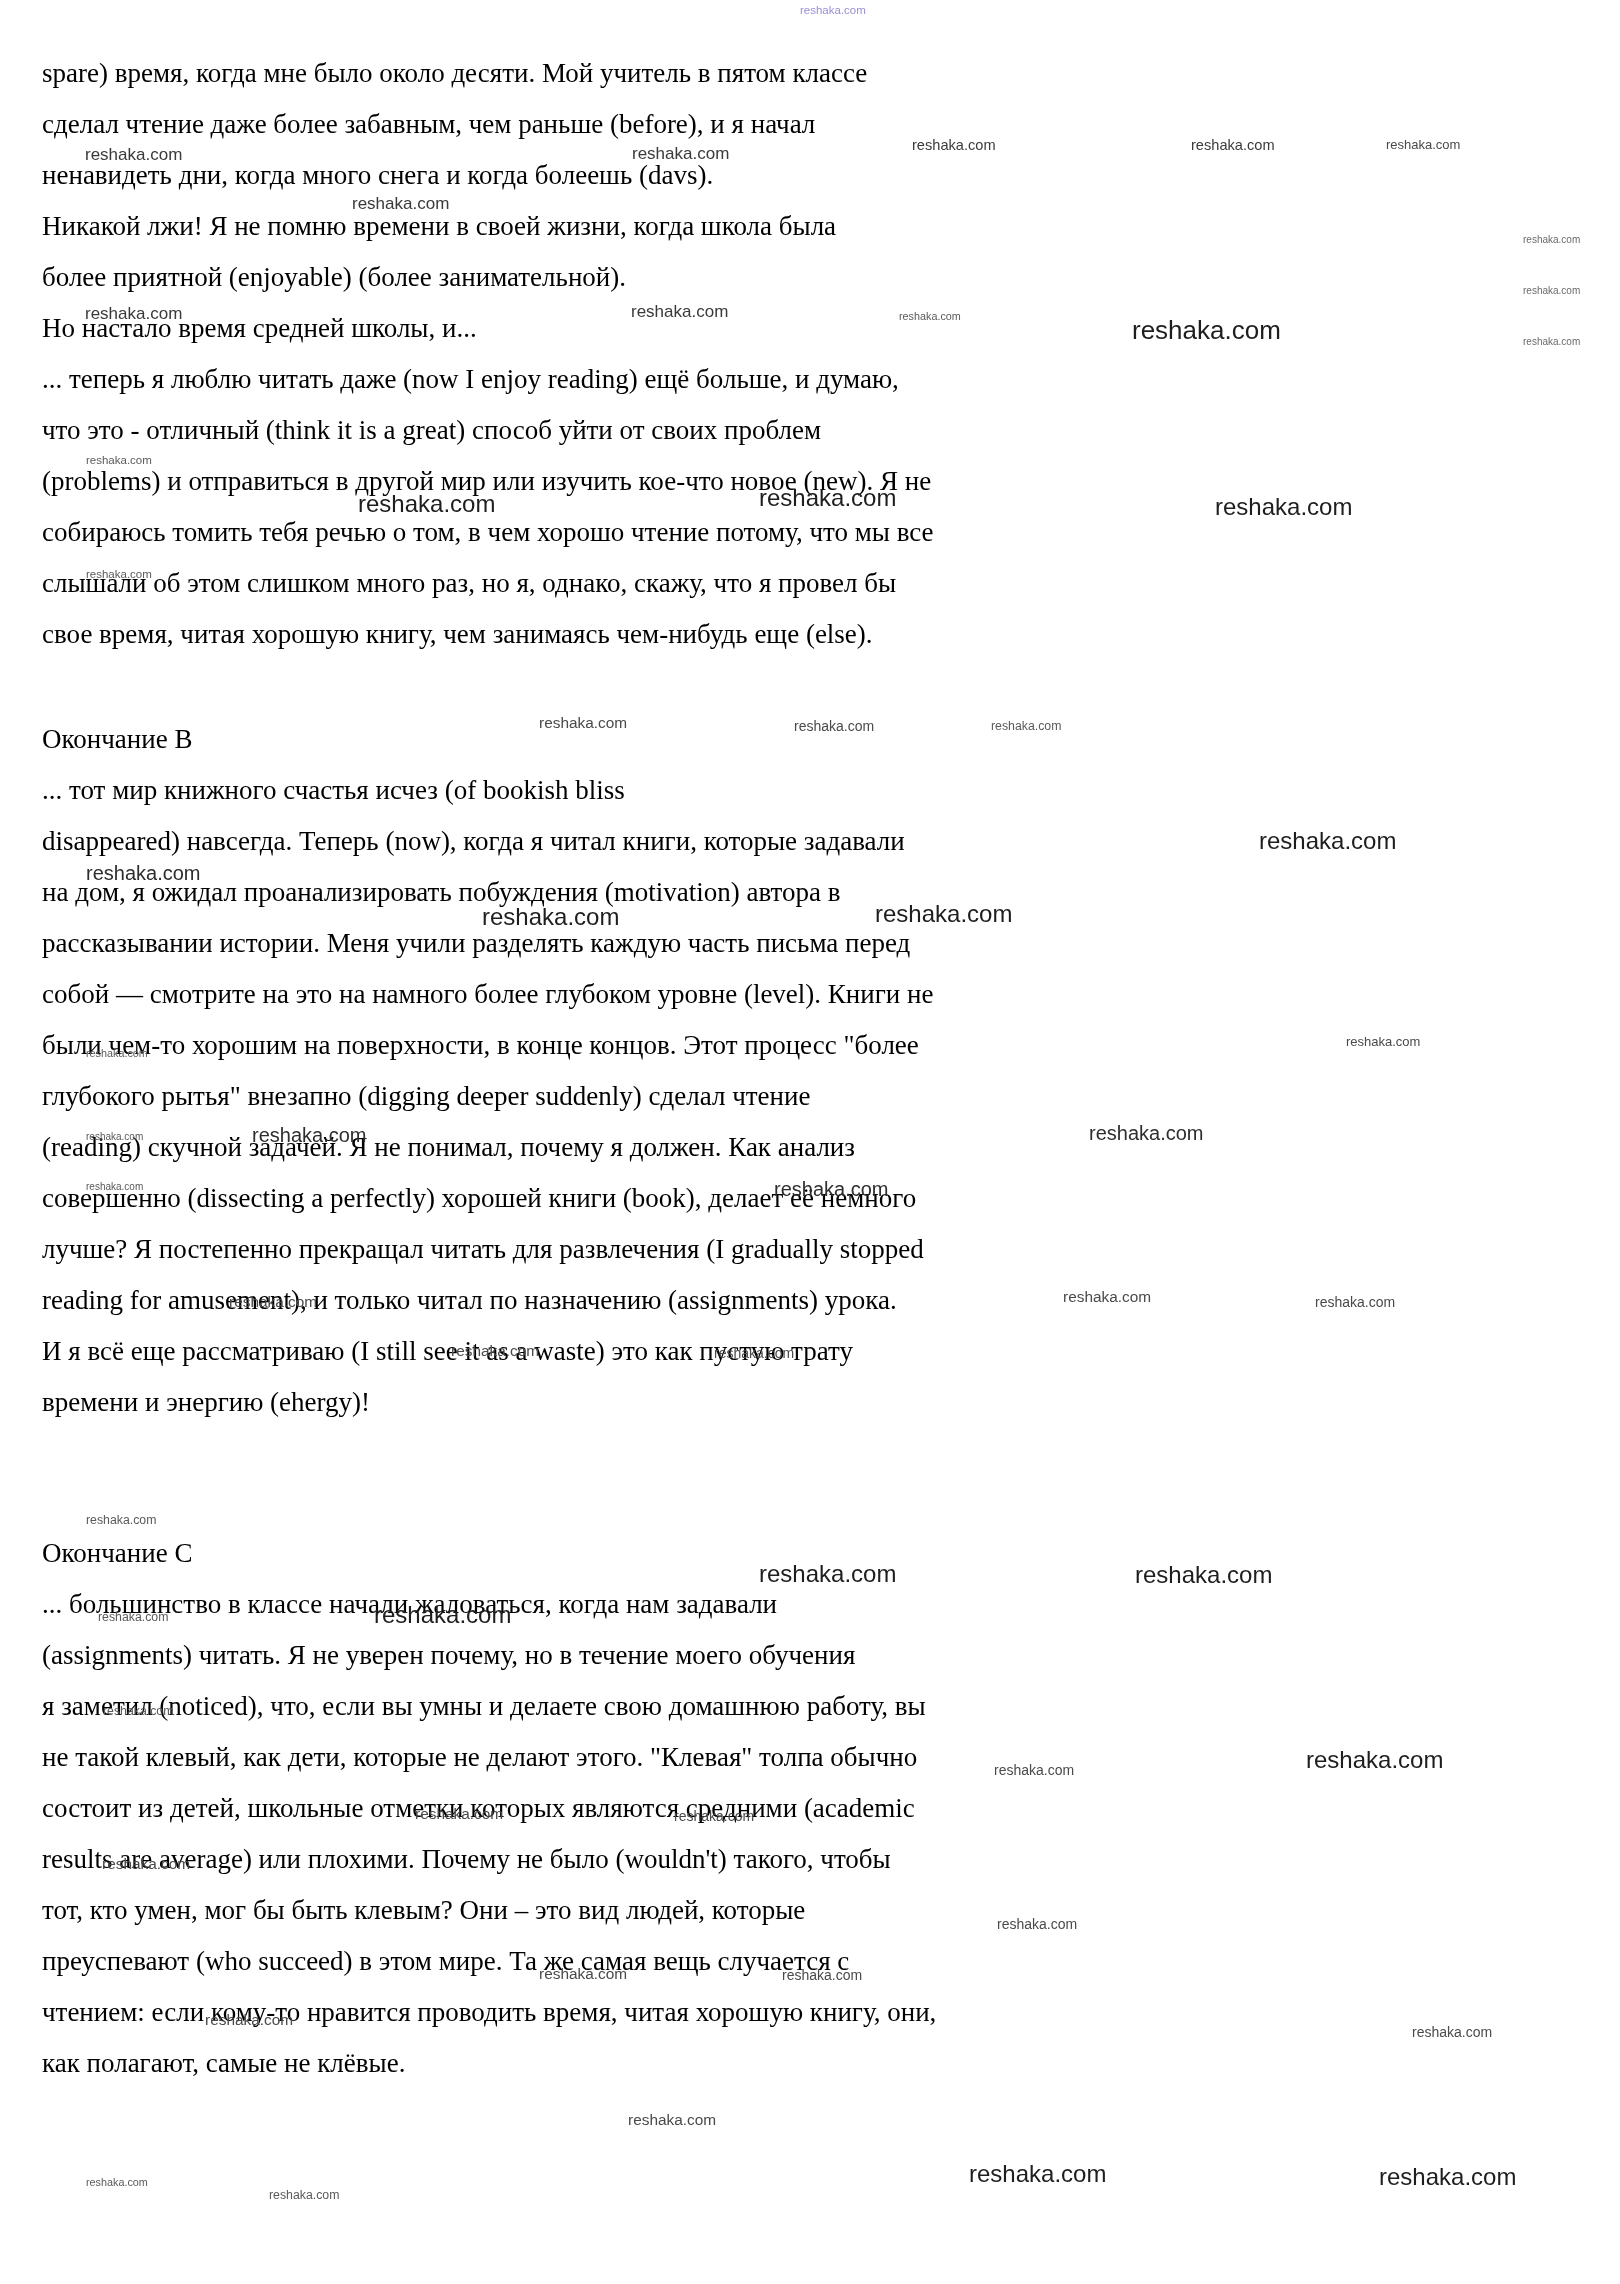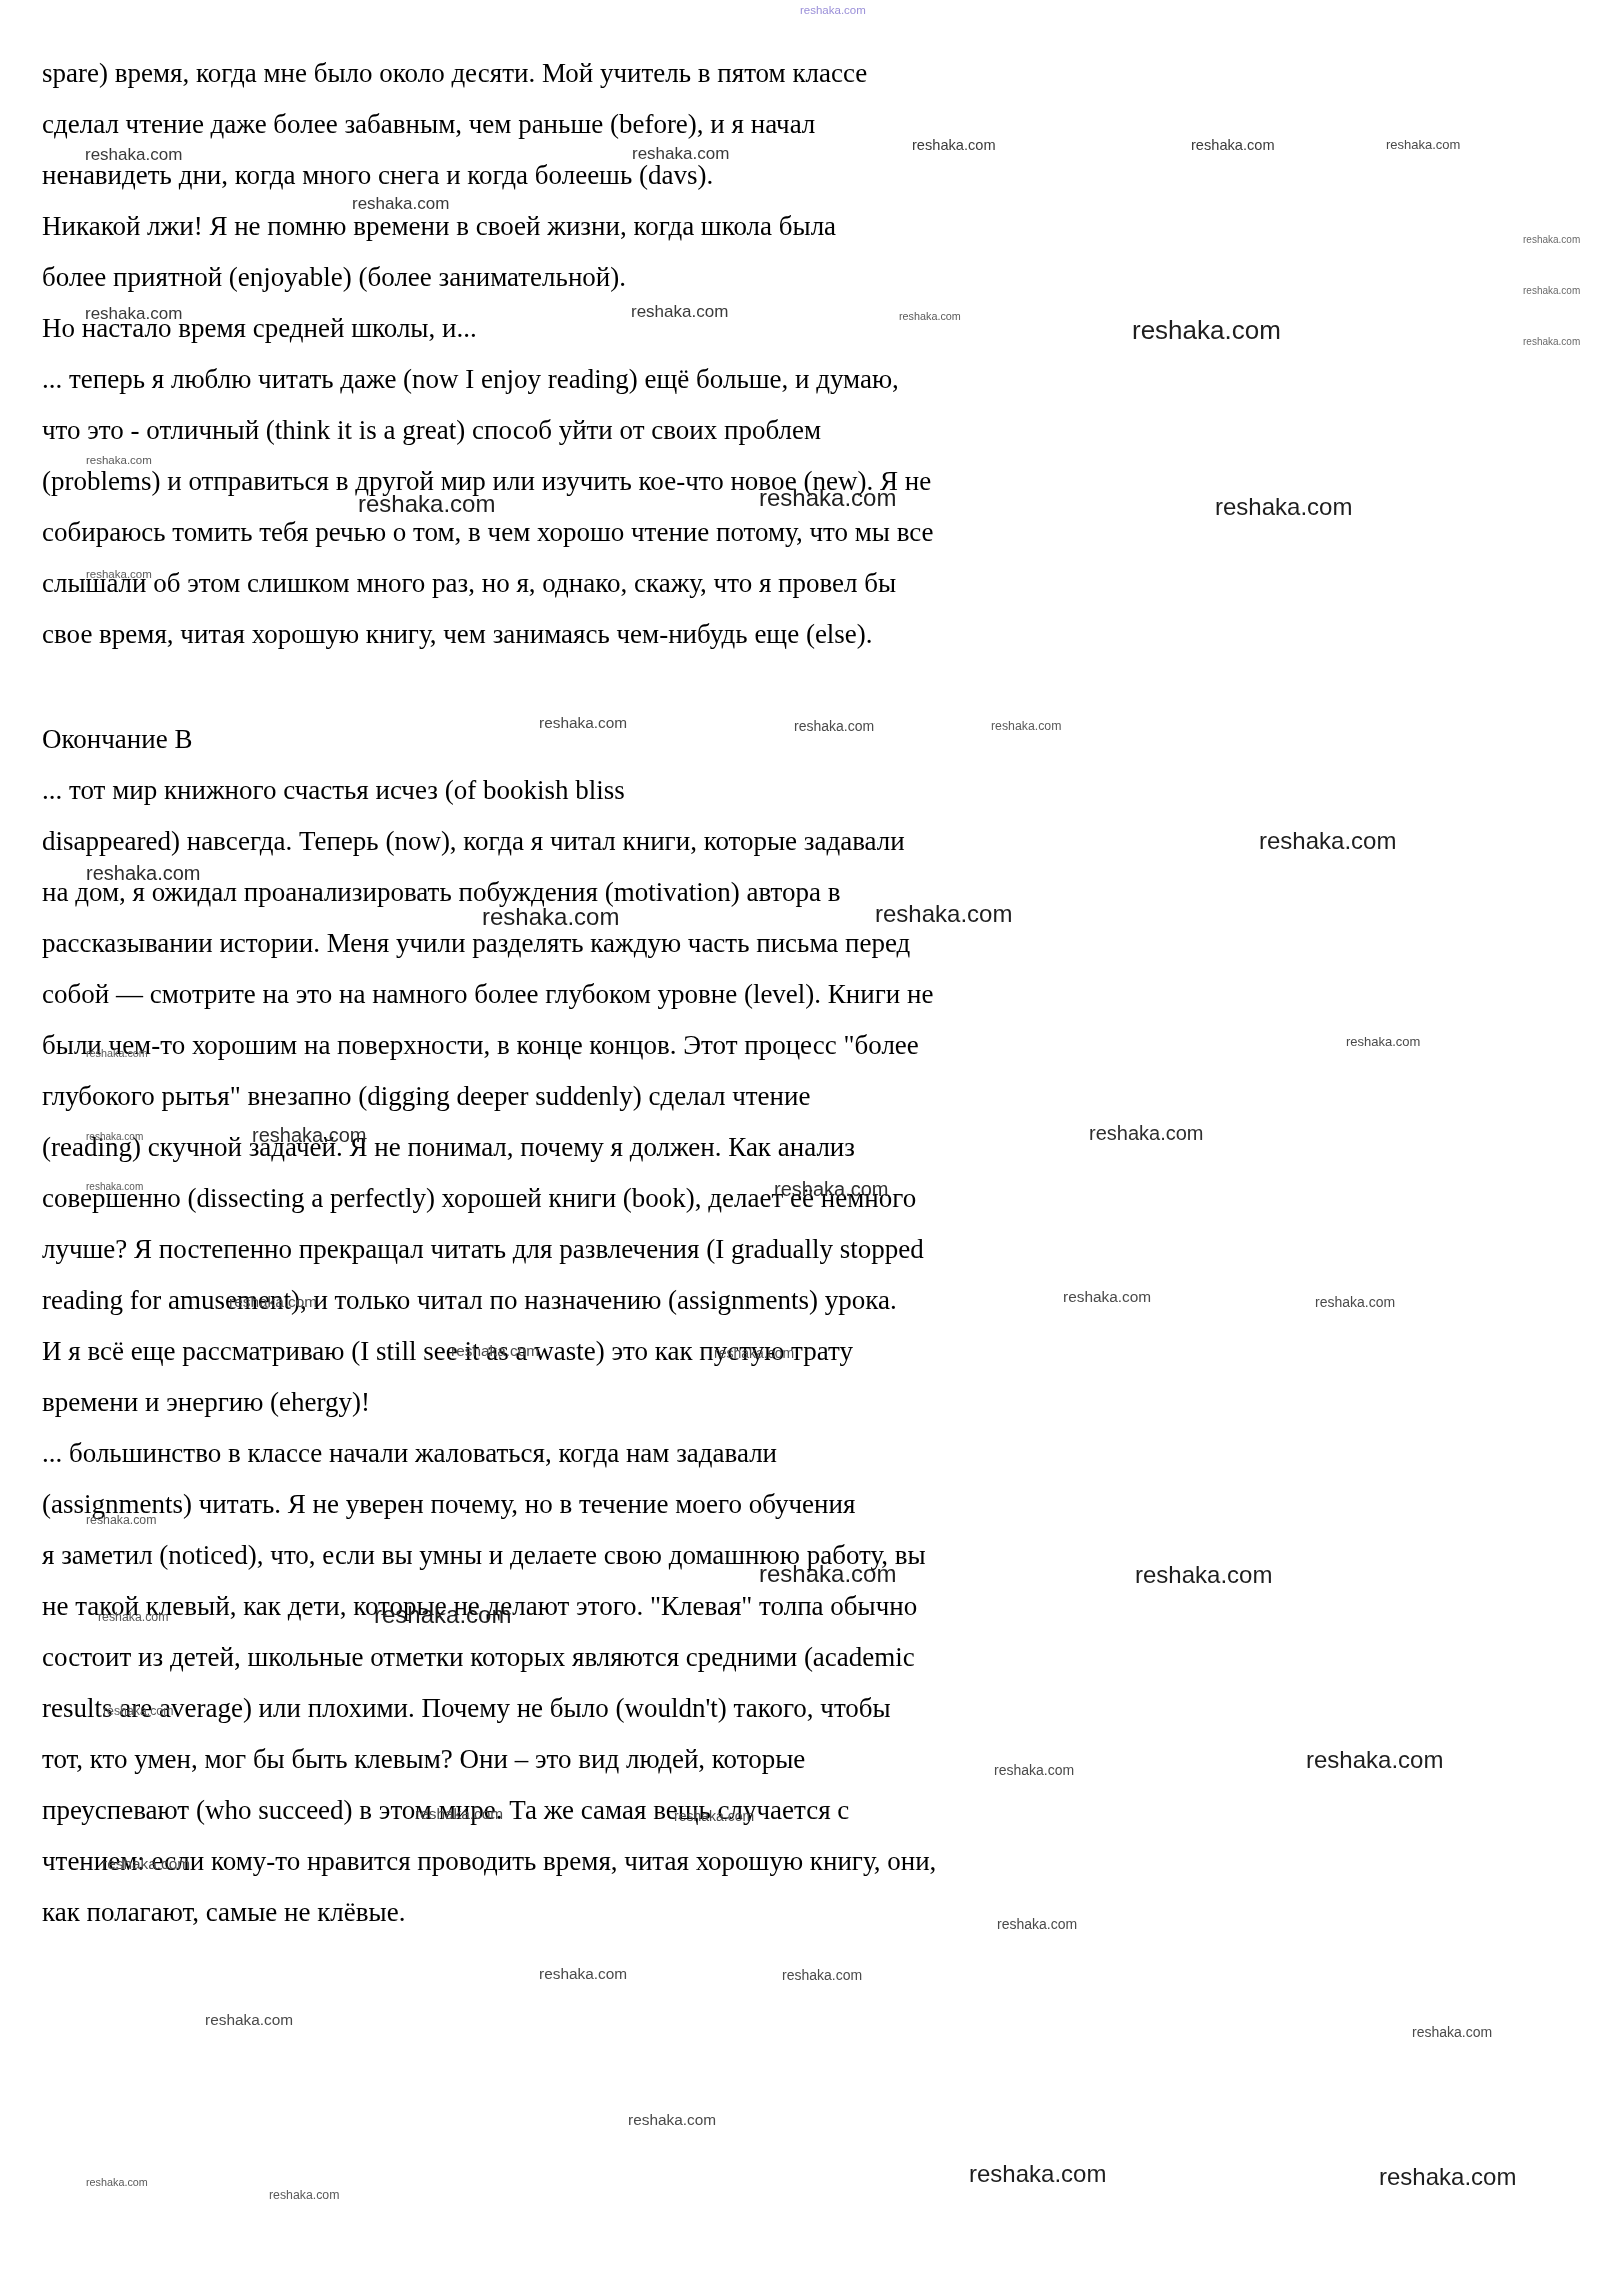--- a/index.html
+++ b/index.html
@@ -75,20 +75,21 @@
 глубокого рытья" внезапно (digging deeper suddenly) сделал чтение
 (reading) скучной задачей. Я не понимал, почему я должен. Как анализ
 совершенно (dissecting a perfectly) хорошей книги (book), делает её немного
 лучше? Я постепенно прекращал читать для развлечения (I gradually stopped
 reading for amusement), и только читал по назначению (assignments) урока.
 И я всё еще рассматриваю (I still see it as a waste) это как пустую трату
 времени и энергию (ehergy)!</div>
     </div>
 
     <div class="section section-c">
+      <div class="section-heading">Окончание C</div>
       <div class="para">... большинство в классе начали жаловаться, когда нам задавали
 (assignments) читать. Я не уверен почему, но в течение моего обучения
 я заметил (noticed), что, если вы умны и делаете свою домашнюю работу, вы
 не такой клевый, как дети, которые не делают этого. "Клевая" толпа обычно
 состоит из детей, школьные отметки которых являются средними (academic
 results are average) или плохими. Почему не было (wouldn't) такого, чтобы
 тот, кто умен, мог бы быть клевым? Они – это вид людей, которые
 преуспевают (who succeed) в этом мире. Та же самая вещь случается с
 чтением: если кому-то нравится проводить время, читая хорошую книгу, они,
 как полагают, самые не клёвые.</div>

